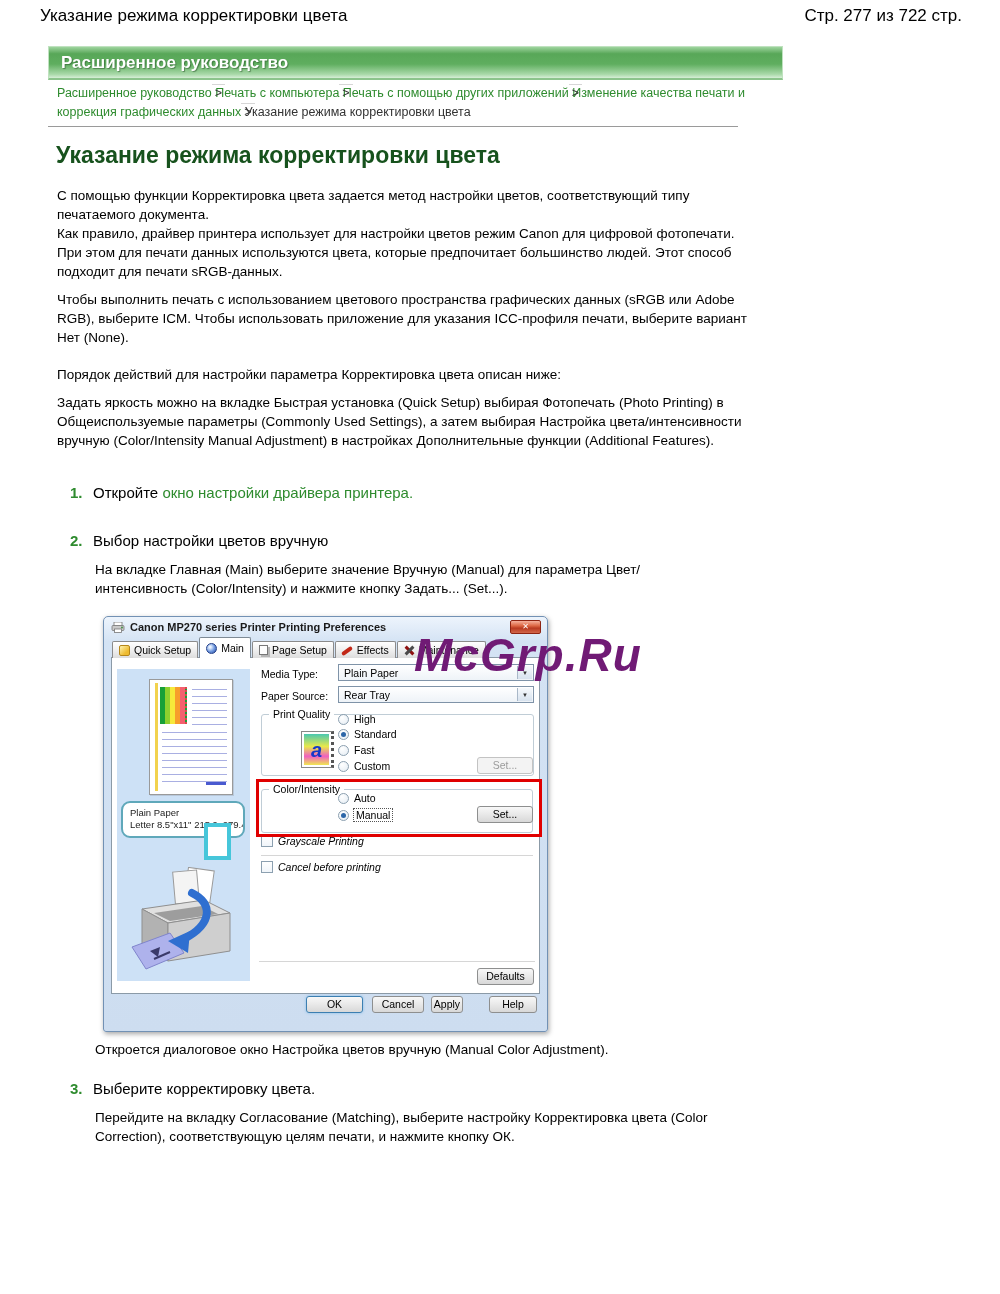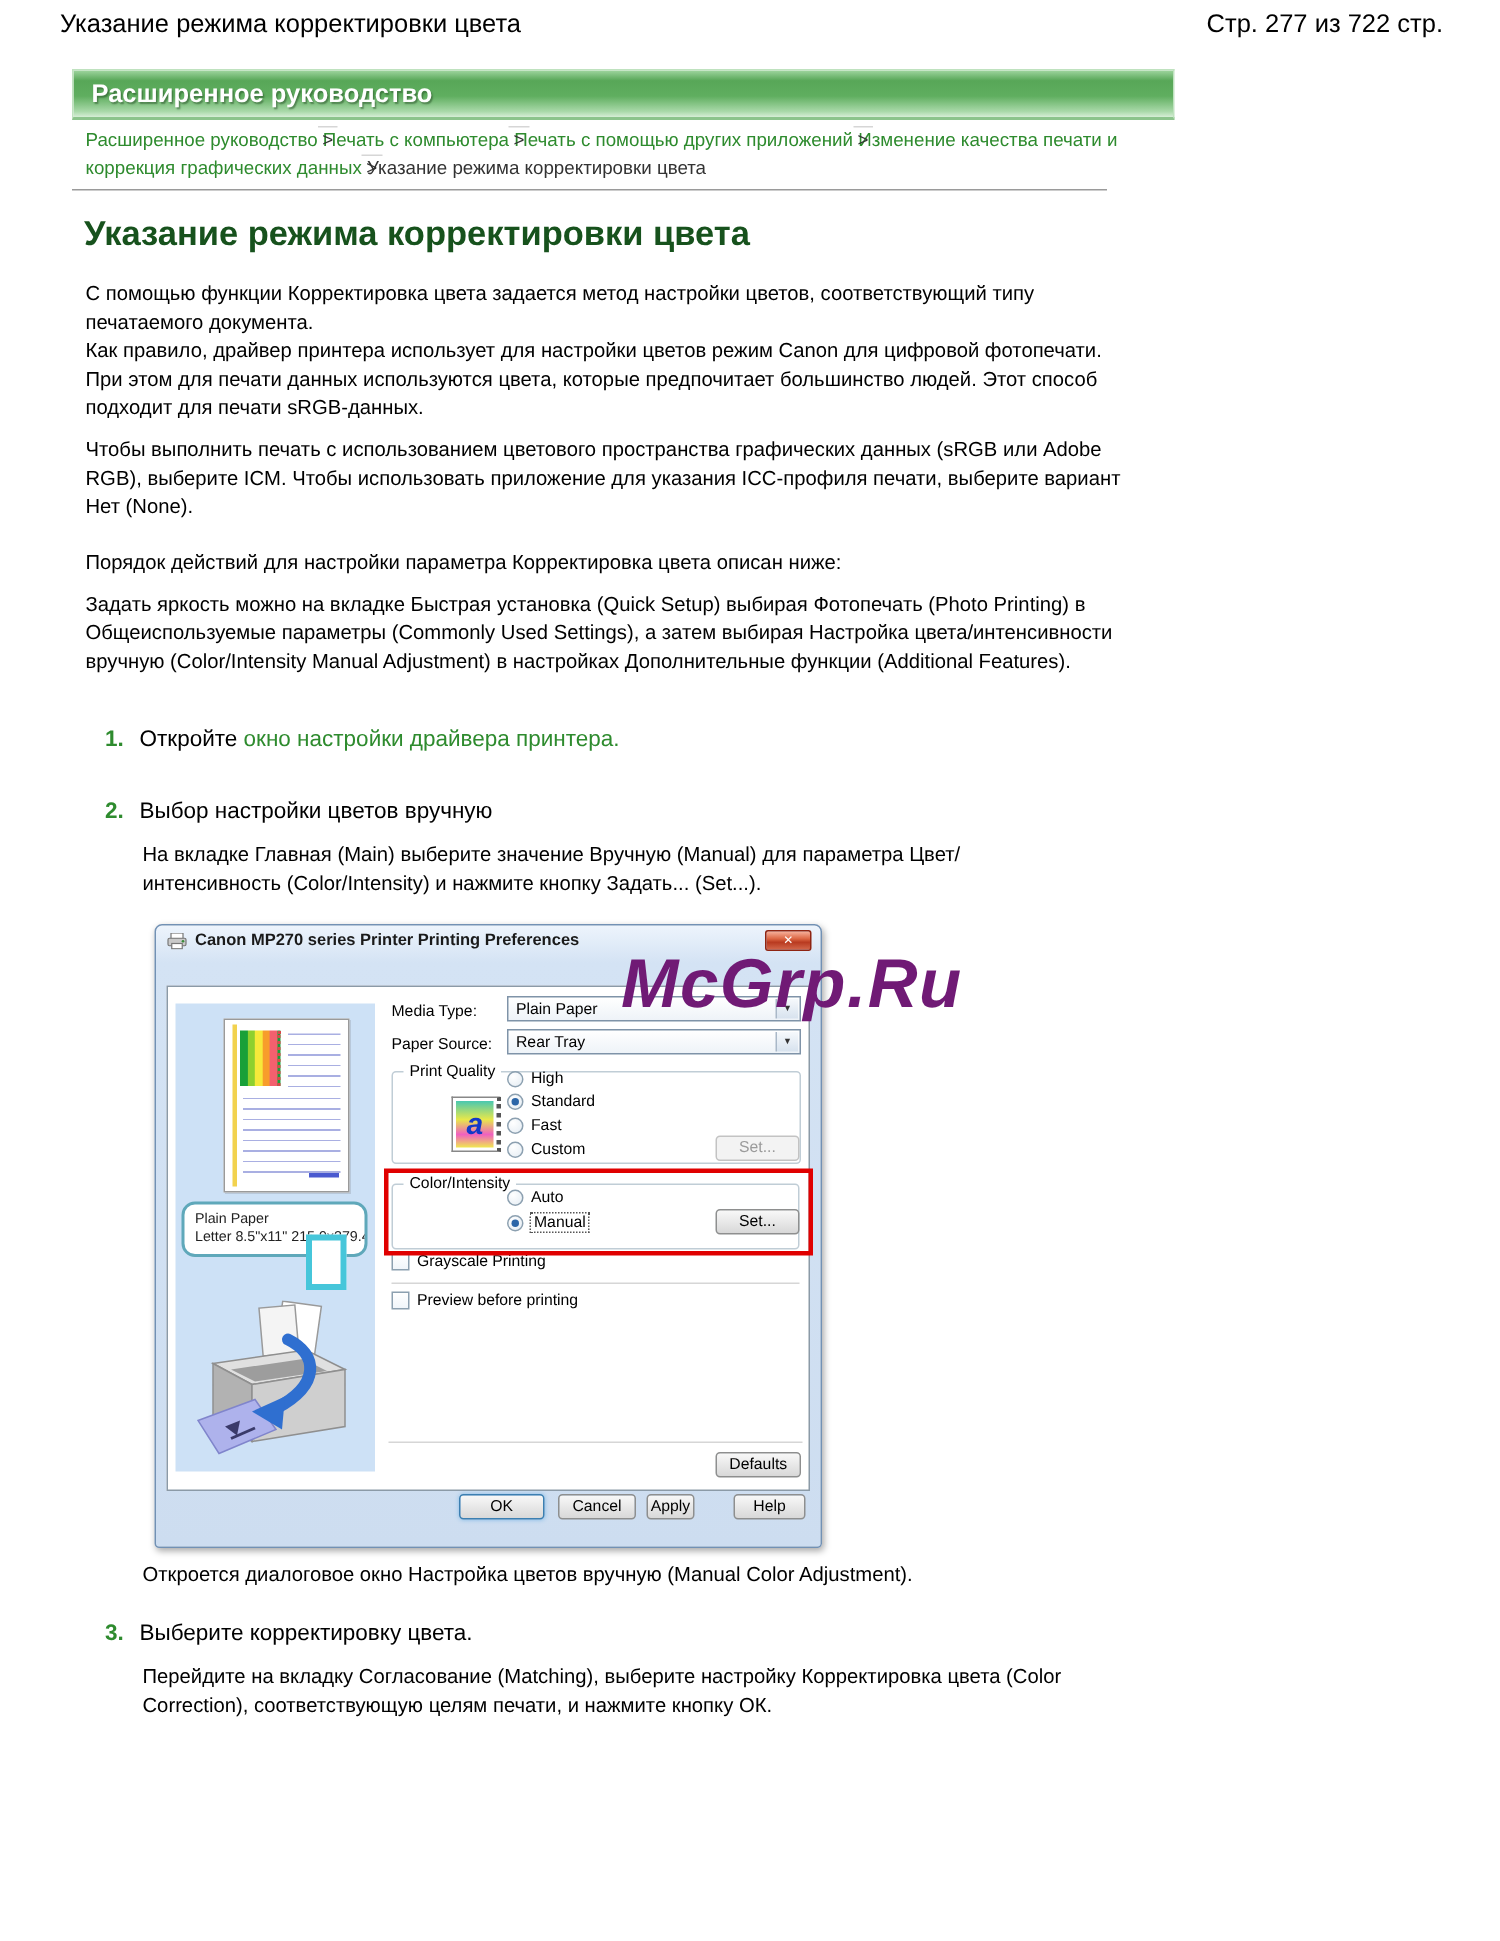--- a/index.html
+++ b/index.html
@@ -105,21 +105,21 @@
   .radio-row{position:absolute;display:flex;align-items:center;gap:5px;z-index:4;cursor:pointer;white-space:nowrap;}
   .rd{width:11px;height:11px;flex:none;border-radius:50%;border:1px solid #8ca0b0;
       background:radial-gradient(circle at 35% 30%,#fff,#e4ecf3);}
   .rd.sel::after{content:"";display:block;width:5px;height:5px;margin:2px;border-radius:50%;background:#2c66a8;}
   .focus-lbl{outline:1px dotted #555;padding:0 2px;}
   .pq-icon{position:absolute;left:197px;top:114px;width:33px;height:37px;background:#fff;
            border:1px solid #888;border-right:3px dotted #555;z-index:4;
            display:flex;align-items:center;justify-content:center;}
   .pq-icon .grad{position:absolute;inset:2px;background:linear-gradient(180deg,#49c8b0,#e8e84a 40%,#f060c0 72%,#f0e850);}
   .pq-icon span{position:relative;font-size:20px;font-weight:bold;font-style:italic;color:#1438c8;line-height:1;}
-  .cb-row{position:absolute;display:flex;align-items:center;gap:5px;z-index:3;cursor:pointer;white-space:nowrap;}
+  .cb-row{position:absolute;display:flex;align-items:center;gap:5px;z-index:3;cursor:pointer;white-space:nowrap;font-style:italic;}
   .cb{width:12px;height:12px;flex:none;border:1px solid #8ca0b0;background:linear-gradient(#fff,#f0f5fa);}
   .sep{position:absolute;height:1px;background:#d6d6d6;z-index:3;}
   .btn{position:absolute;font-size:10.5px;text-align:center;line-height:15px;height:17px;
        background:linear-gradient(180deg,#f8f8f8,#eaeaea 45%,#d8d8d8);
        border:1px solid #8e8f8f;border-radius:3px;z-index:4;cursor:pointer;}
   .btn.disabled{color:#9b9b9b;border-color:#c3c3c3;background:#f3f3f3;cursor:default;}
   .btn-ok{border:1px solid #3c7fb1;box-shadow:0 0 3px #86bce6;}
   .hl-red{position:absolute;left:152px;top:162px;width:286px;height:58px;
           border:3px solid #e00000;z-index:8;pointer-events:none;}
 </style>
@@ -169,20 +169,42 @@
     <svg width="14" height="11" viewBox="0 0 14 11">
       <rect x="3" y="0" width="8" height="4" fill="#fff" stroke="#777" stroke-width="0.8"></rect>
       <rect x="1" y="3.5" width="12" height="5" rx="1" fill="#c9c9c9" stroke="#777" stroke-width="0.8"></rect>
       <rect x="3.5" y="7" width="7" height="3.5" fill="#fff" stroke="#777" stroke-width="0.8"></rect>
       <circle cx="11" cy="5.5" r="0.9" fill="#3a8a3a"></circle>
     </svg>
     <span>Canon MP270 series Printer Printing Preferences</span>
   </div>
   <div class="dlg-close">✕</div>
 
+  <div class="tabs">
+    <div class="tab">
+      <span class="ti ti-qs"></span>
+      <span>Quick Setup</span>
+    </div>
+    <div class="tab active">
+      <span class="ti ti-main"></span>
+      <span>Main</span>
+    </div>
+    <div class="tab">
+      <span class="ti ti-page"></span>
+      <span>Page Setup</span>
+    </div>
+    <div class="tab">
+      <span class="ti ti-fx"></span>
+      <span>Effects</span>
+    </div>
+    <div class="tab">
+      <span class="ti ti-mt"></span>
+      <span>Maintenance</span>
+    </div>
+  </div>
 
   <div class="dlg-page"></div>
 
   <div class="pv-panel"></div>
   <div class="pv-paper">
     <div class="pv-yellow"></div>
     <div class="pv-rainbow"></div>
     <div class="pv-lines-top"></div>
     <div class="pv-lines-bot"></div>
     <div class="pv-thick"></div>
@@ -257,21 +279,21 @@
   </div>
   <div class="btn" style="left:373px;top:189px;width:56px;">Set...</div>
 
   <div class="cb-row" style="left:157px;top:218px;">
     <span class="cb"></span>
       <span>Grayscale Printing</span>
   </div>
   <div class="sep" style="left:157px;top:238px;width:272px;"></div>
   <div class="cb-row" style="left:157px;top:244px;">
     <span class="cb"></span>
-      <span>Preview before printing</span>
+      <span>Cancel before printing</span>
   </div>
 
   <div class="sep" style="left:155px;top:344px;width:276px;"></div>
   <div class="btn" style="left:373px;top:351px;width:57px;">Defaults</div>
 
   <div class="btn btn-ok" style="left:202px;top:379px;width:57px;">OK</div>
   <div class="btn" style="left:268px;top:379px;width:52px;">Cancel</div>
   <div class="btn" style="left:327px;top:379px;width:32px;">Apply</div>
   <div class="btn" style="left:385px;top:379px;width:48px;">Help</div>
 </div>

